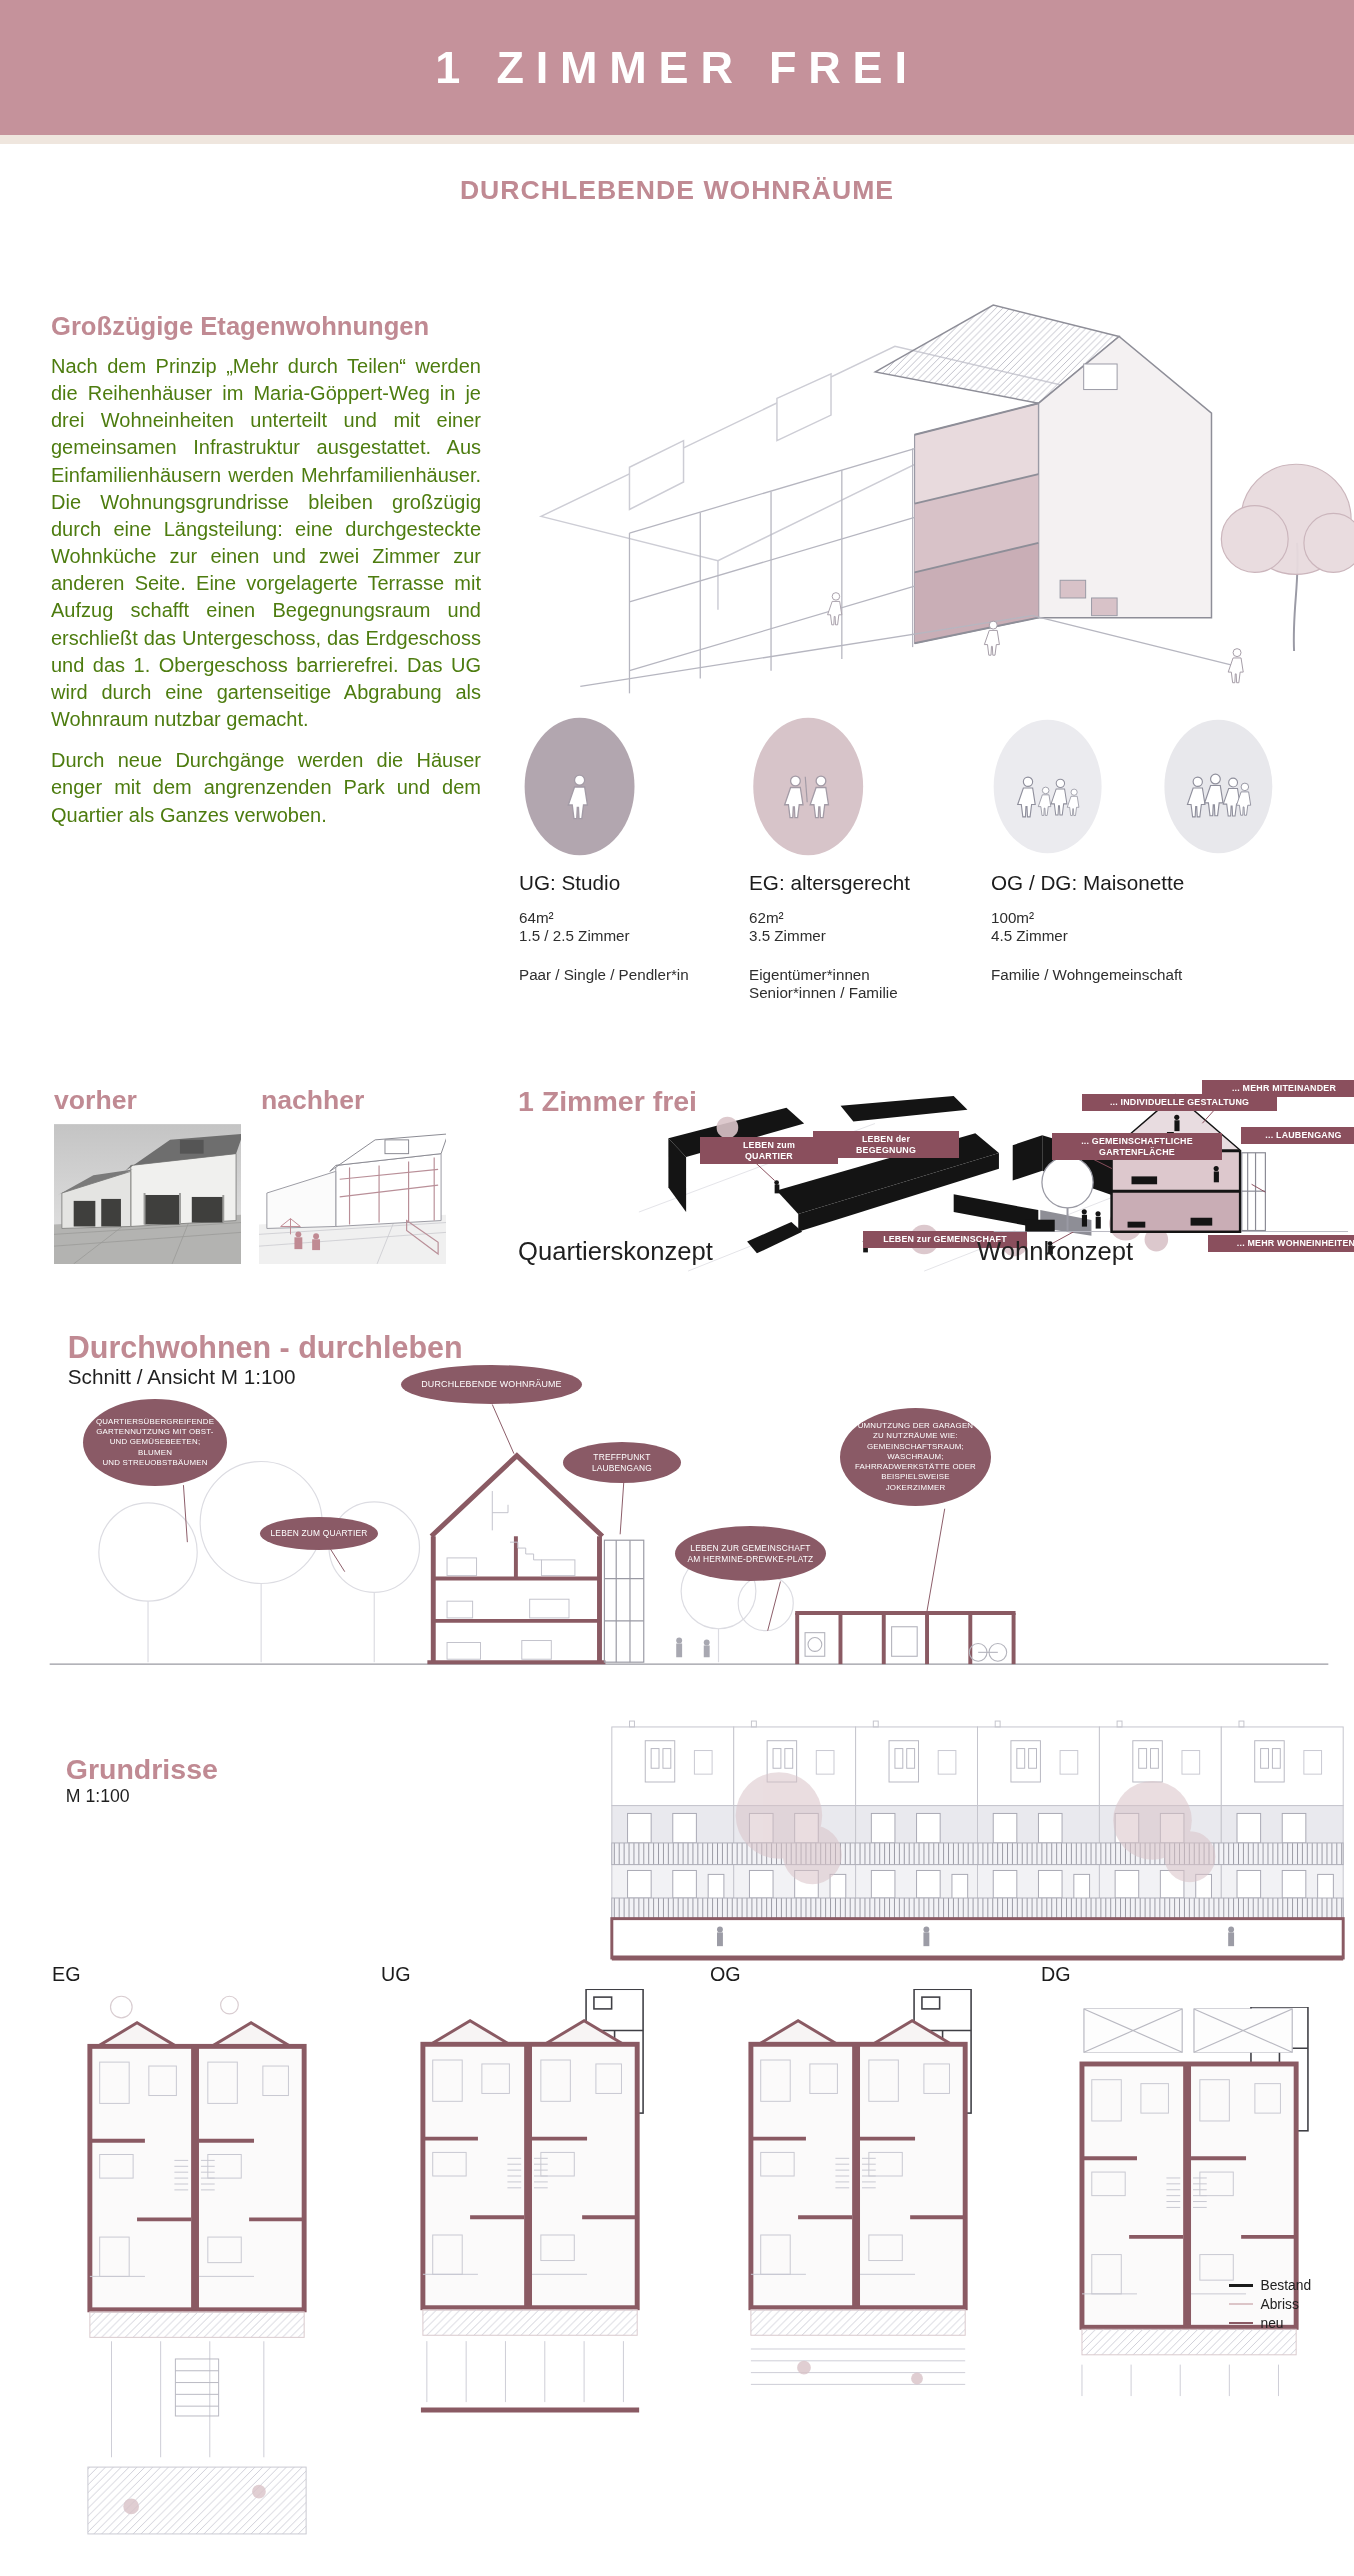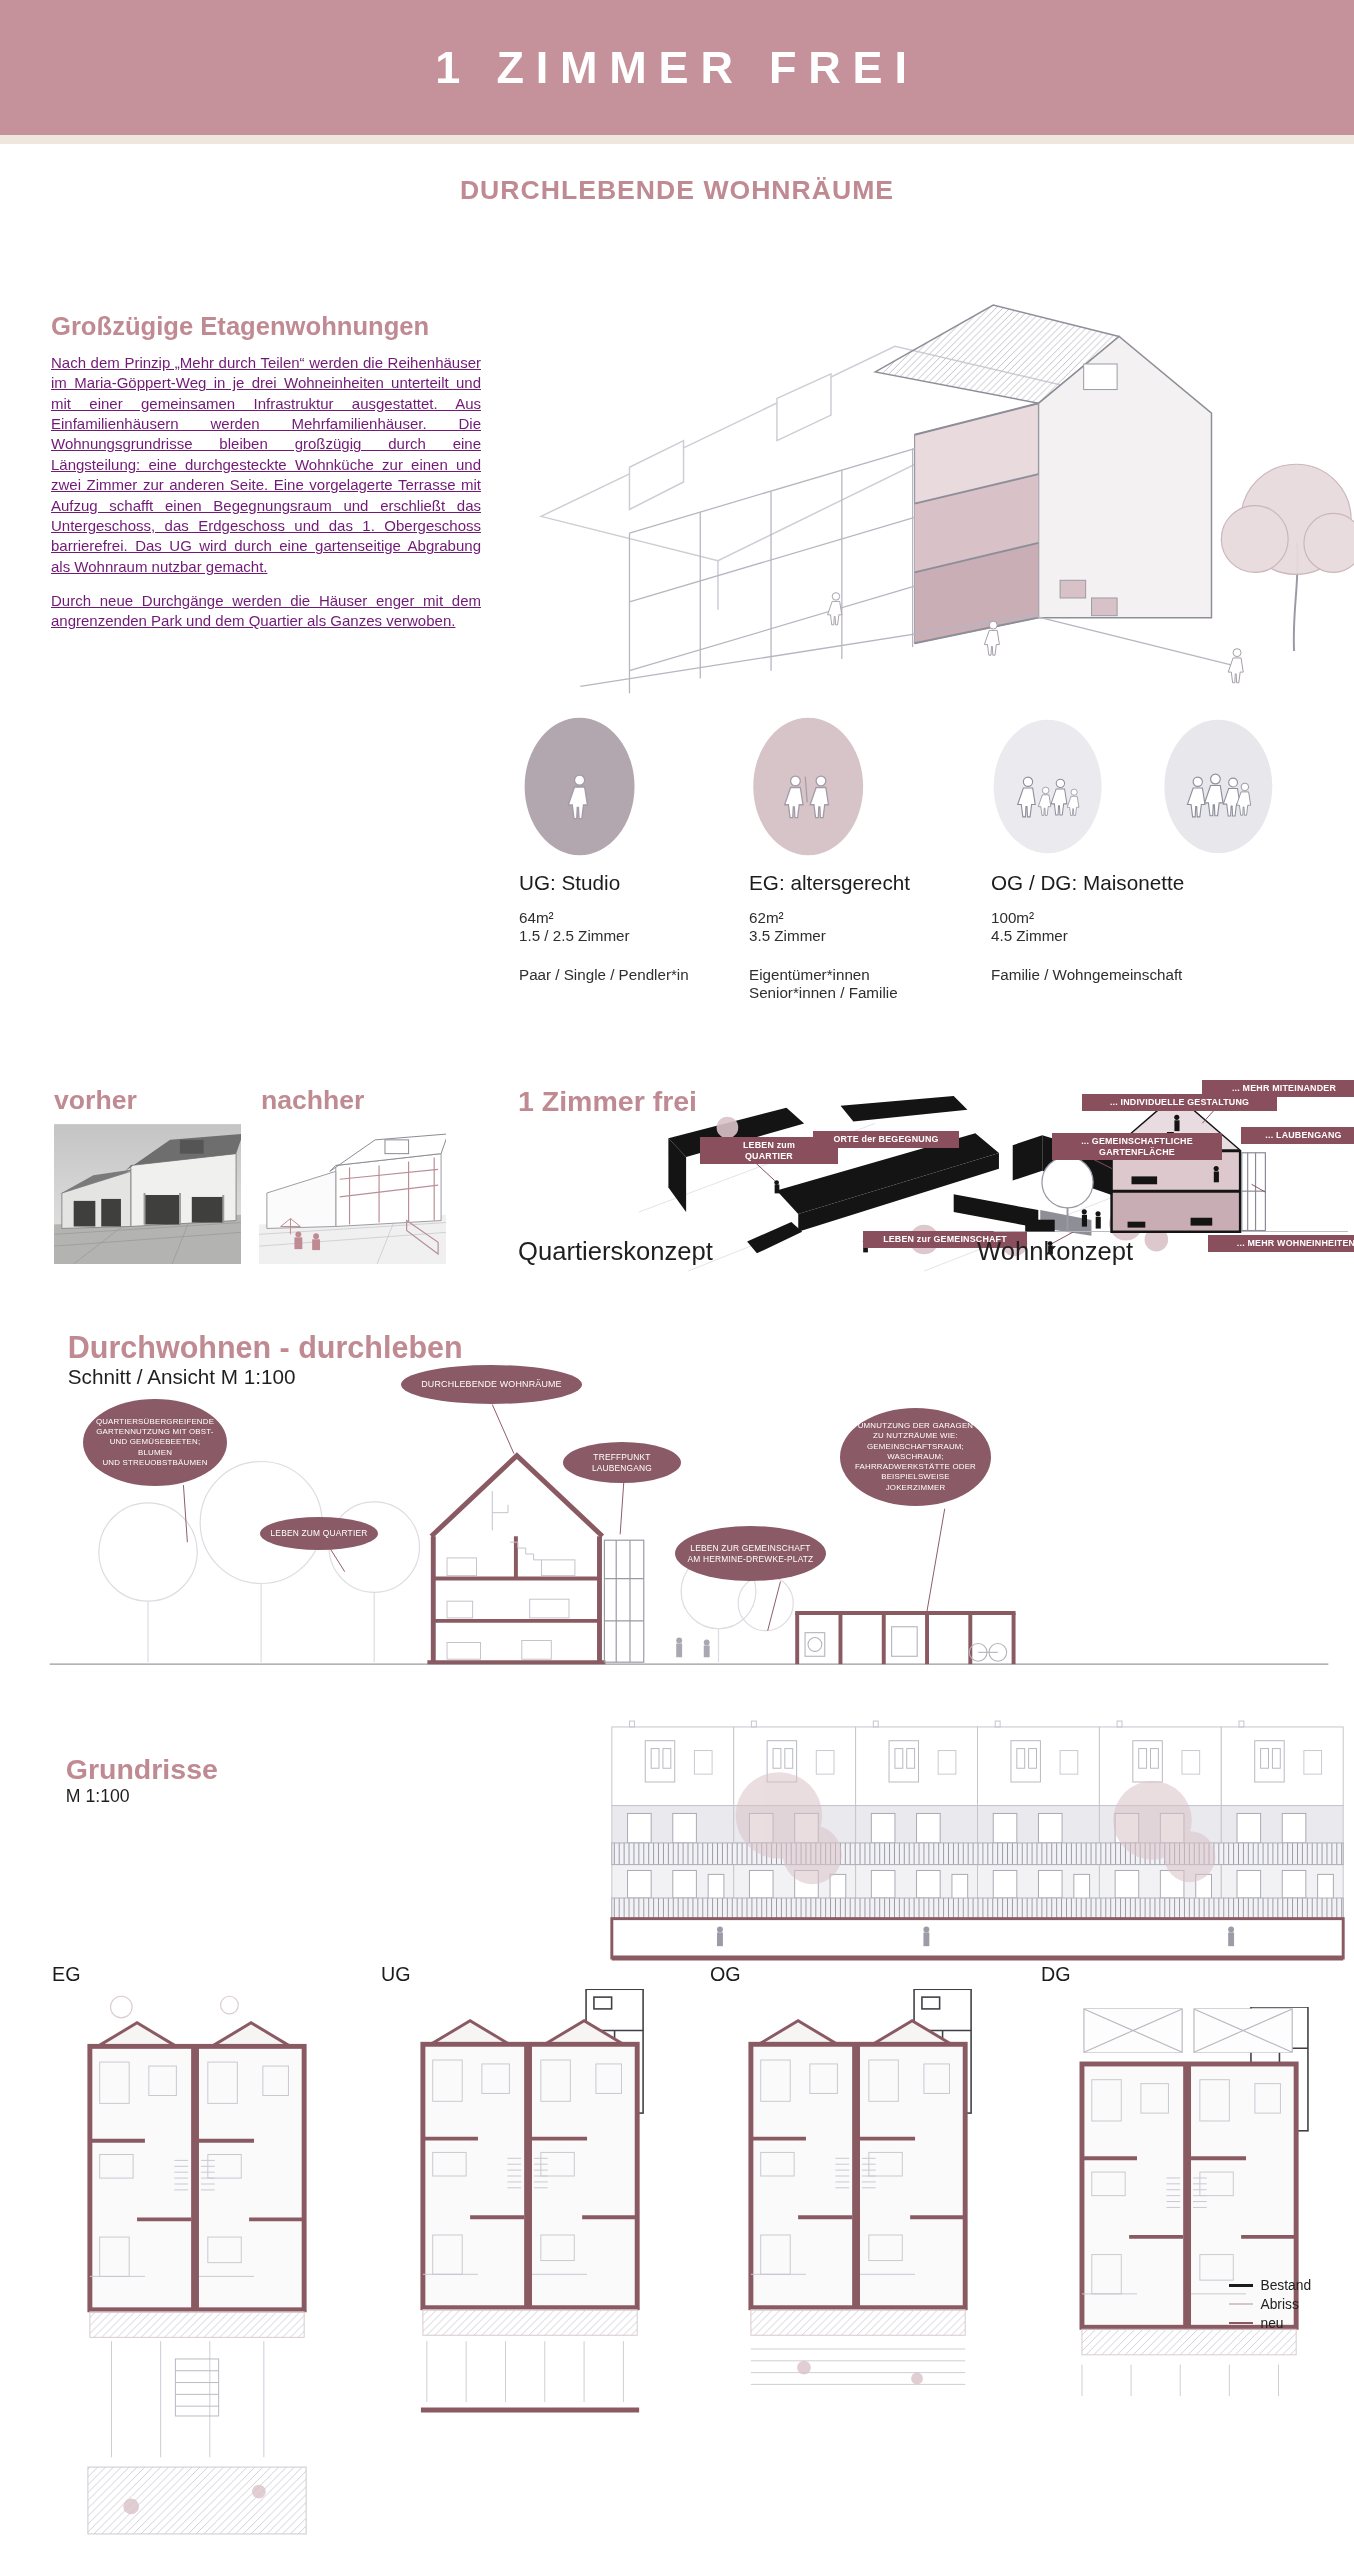--- a/index.html
+++ b/index.html
@@ -9,22 +9,22 @@
   
   .header{left:0;top:0;width:1354px;height:135px;background:#c5929b;
           display:flex;align-items:center;justify-content:center;}
   .header h1{margin:0;color:#ffffff;font-size:45px;letter-spacing:11.8px;font-weight:bold;}
   .header-strip{left:0;top:135px;width:1354px;height:8.9px;background:#efe6de;}
   .subtitle{left:0;top:175px;width:1354px;text-align:center;color:#c08a93;
             font-size:26.6px;font-weight:bold;letter-spacing:1px;}
   
   .intro{left:51px;top:312px;width:430px;}
   .intro h2{margin:0 0 11.8px 0;color:#c08a93;font-size:25.6px;font-weight:bold;}
-  .intro p{margin:0 0 13.8px 0;color:#701a75;font-size:15px;line-height:1.36;
-           text-align:justify;text-decoration:underline;}
+  .intro p{margin:0 0 13.8px 0;color:#4d7c0f;font-size:20px;line-height:1.36;
+           text-align:justify;}
   
   .unit-col{width:226px;color:#1c1c1c;}
   .unit-label{font-size:20.7px;margin-bottom:13.8px;}
   .unit-meta{font-size:15.2px;line-height:1.22;color:#2e2e2e;}
   .unit-res{font-size:15.2px;line-height:1.22;color:#2e2e2e;margin-top:19.7px;white-space:pre-line;}
   
   .mini-h{color:#c08a93;font-size:26.6px;font-weight:bold;}
   .caption{color:#1f1f1f;font-size:25.6px;}
   
   .tagbox{position:absolute;background:#8a4f5d;color:#fff;font-weight:bold;
@@ -330,21 +330,21 @@
       <rect x="148" y="92" width="4.8" height="9"></rect>
     <circle cx="452" cy="96" r="2.4"></circle>
       <rect x="450" y="98" width="4.8" height="9"></rect>
     <circle cx="428" cy="152" r="2.4"></circle>
       <rect x="426" y="154" width="4.8" height="9"></rect>
     <circle cx="240" cy="150" r="2.4"></circle>
       <rect x="238" y="152" width="4.8" height="9"></rect>
   </g>
 </svg>
 <div class="tagbox" style="left:700px;top:1137px;width:98px">LEBEN zum QUARTIER</div>
-<div class="tagbox" style="left:813px;top:1131px;width:106px">ORTE der BEGEGNUNG</div>
+<div class="tagbox" style="left:813px;top:1131px;width:106px">LEBEN der BEGEGNUNG</div>
 <div class="tagbox" style="left:863px;top:1231px;width:124px">LEBEN zur GEMEINSCHAFT</div>
 <div class="abs caption" style="left:518px;top:1237px">Quartierskonzept</div>
 
 <svg class="abs" style="left:974px;top:1074px" width="379" height="192" viewBox="0 0 385 195">
   <line x1="20" y1="160" x2="380" y2="160" stroke="#b9b9c2" stroke-width="1"></line>
   <polygon points="205,22 140,78 140,160 270,160 270,78" fill="#ffffff" stroke="#141414" stroke-width="3"></polygon>
   <polygon points="205,22 140,78 270,78" fill="#e8dce0"></polygon>
   <rect x="141" y="79" width="128" height="40" fill="#ddc8cd"></rect>
   <rect x="141" y="119" width="128" height="40" fill="#c9adb5"></rect>
   <g stroke="#141414" stroke-width="3">

